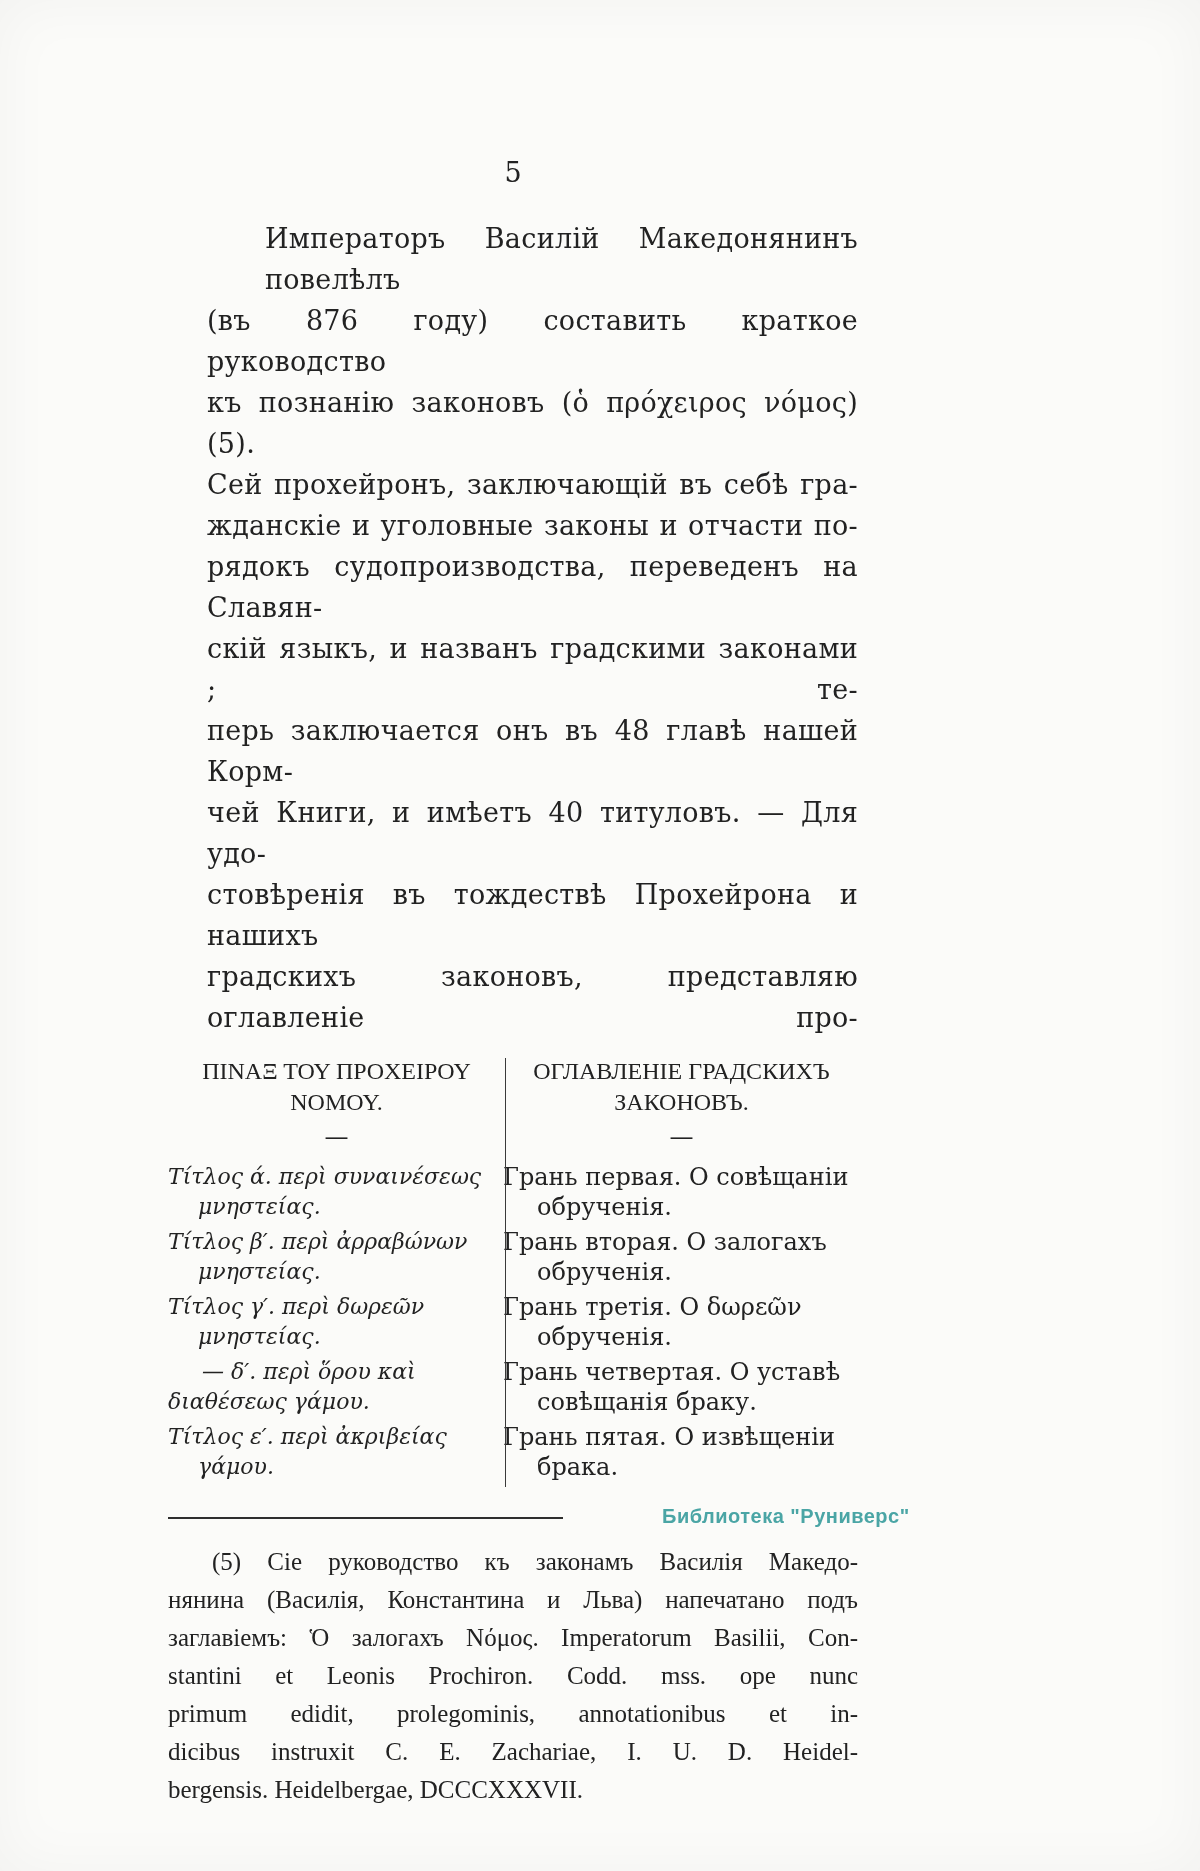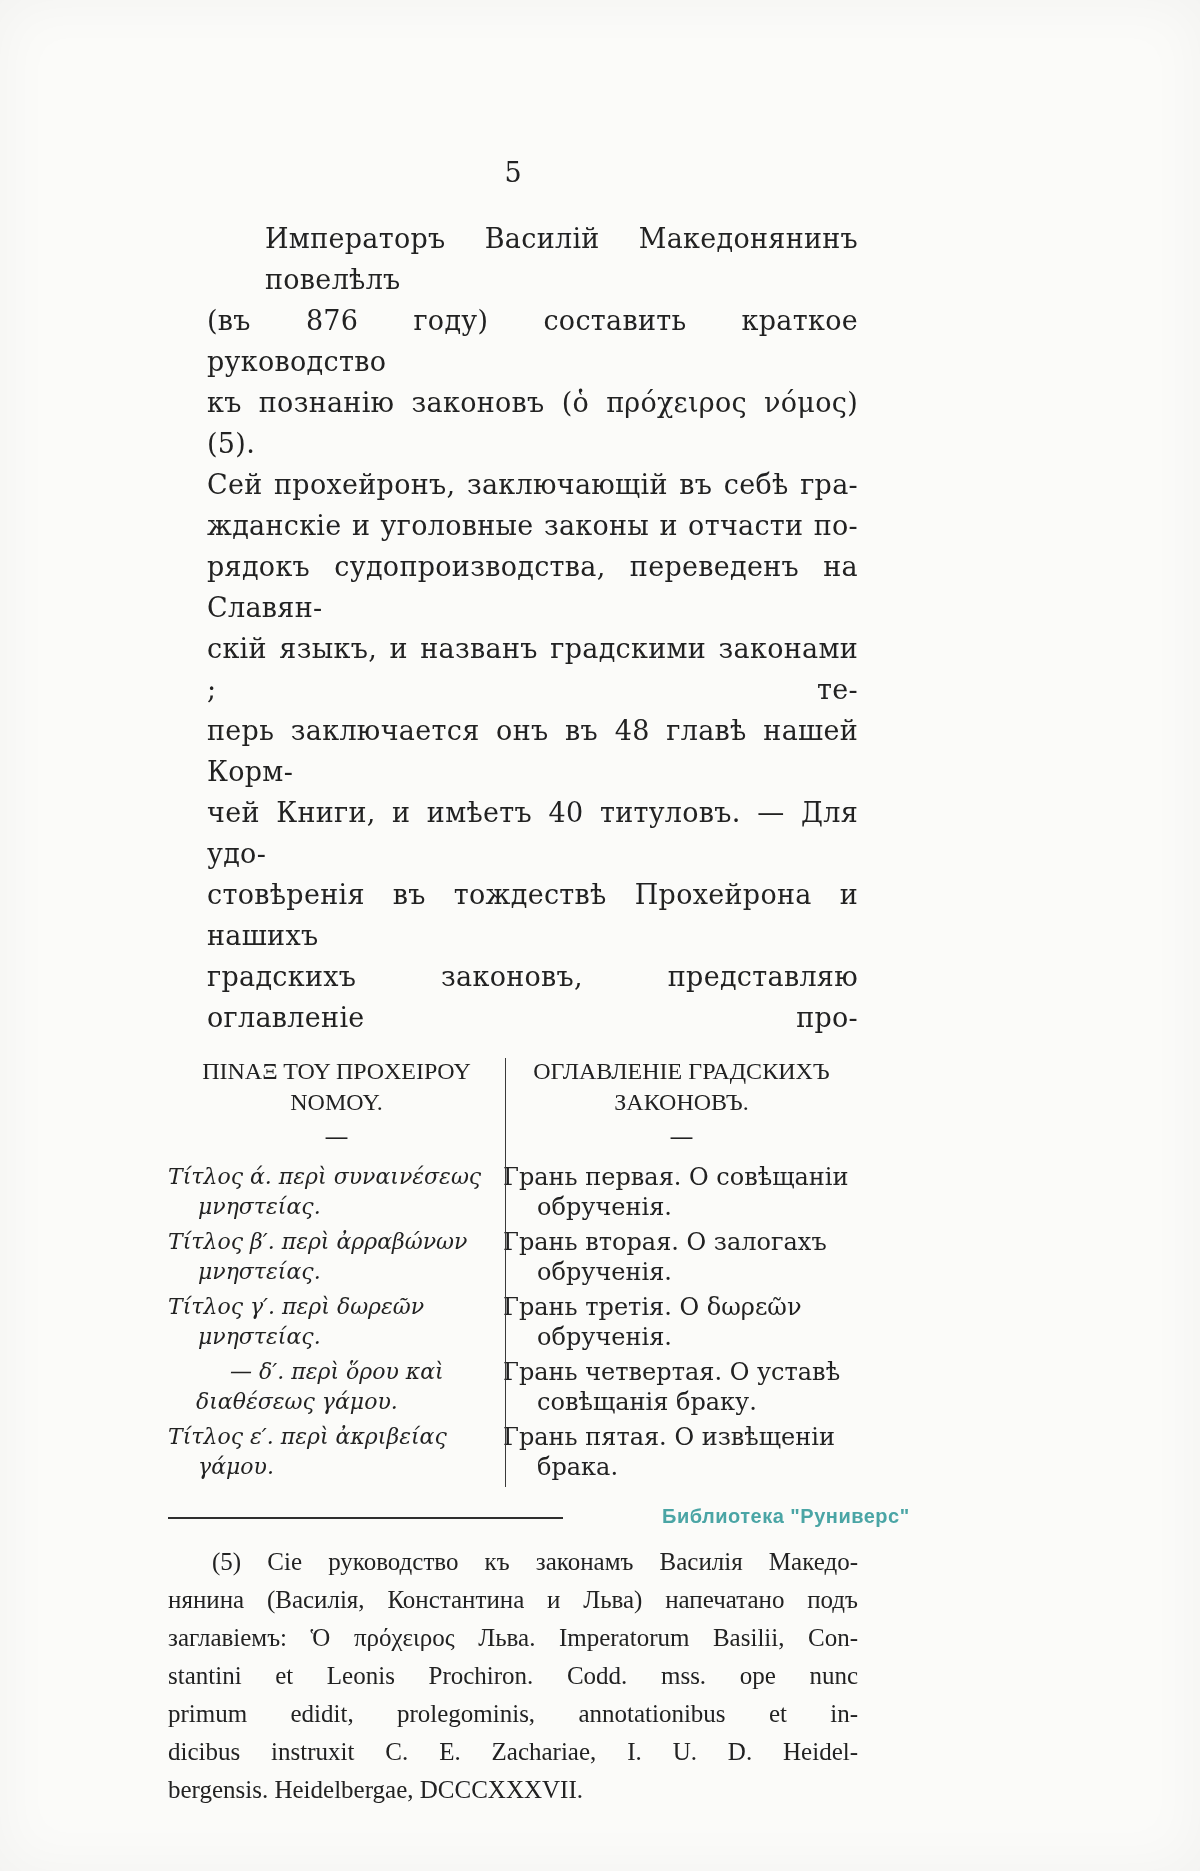--- a/index.html
+++ b/index.html
@@ -23,21 +23,21 @@
   .vline { position:absolute; left:337px; top:2px; bottom:0;
            width:1px; background:#3a3a3a; }
   .cell  { padding-bottom:5px; }
   .hdr   { text-align:center; font-size:24px; line-height:31px;
            font-weight:500; padding-bottom:0;font-family:Liberation Serif, serif; }
   .hdr .h2 { display:block; }
   .dashcell { text-align:center; font-size:24px; line-height:30px;
               padding:4px 0 10px; }
   .greek  { font-style:italic; font-size:22px; line-height:30px;
             padding-right:10px; padding-left:30px; text-indent:-30px; }
-  .greek.dashrow { padding-left:0; text-indent:34px;margin-left:28px; }
+  .greek.dashrow { padding-left:0; text-indent:34px; }
   .slavic { font-size:24px; line-height:30px; font-weight:500;
             padding-left:32px; text-indent:-34px; }
 
   .footrule { width:395px; border-top:2px solid #2e2e2e;
               margin:30px 0 24px 0; }
   .fn .ln { font-size:25px; line-height:38px; font-weight:500;
             text-align:justify; text-align-last:justify;font-family:Liberation Serif, serif; }
   .fn .ln.ind  { padding-left:44px; }
   .fn .ln.last { text-align-last:left; }
 
@@ -97,21 +97,21 @@
 
       <div class="cell greek">Τίτλος ε′. περὶ ἀκριβείας γάμου.</div>
       <div class="cell slavic">Грань пятая. О извѣщеніи брака.</div>
     </div>
 
     <div class="footrule"></div>
 
     <div class="fn">
       <div class="ln ind">(5) Сіе руководство къ законамъ Василія Македо-</div>
       <div class="ln">нянина (Василія, Константина и Льва) напечатано подъ</div>
-      <div class="ln">заглавіемъ: Ὁ πρόχειρος Льва. Imperatorum Basilii, Con-</div>
+      <div class="ln">заглавіемъ: Ὁ залогахъ Νόμος. Imperatorum Basilii, Con-</div>
       <div class="ln">stantini et Leonis Prochiron. Codd. mss. ope nunc</div>
       <div class="ln">primum edidit, prolegominis, annotationibus et in-</div>
       <div class="ln">dicibus instruxit C. E. Zachariae, I. U. D. Heidel-</div>
       <div class="ln last">bergensis. Heidelbergae, DCCCXXXVII.</div>
     </div>
 
   </div>
 
   <div class="watermark">Библиотека "Руниверс"</div>
 </div>

